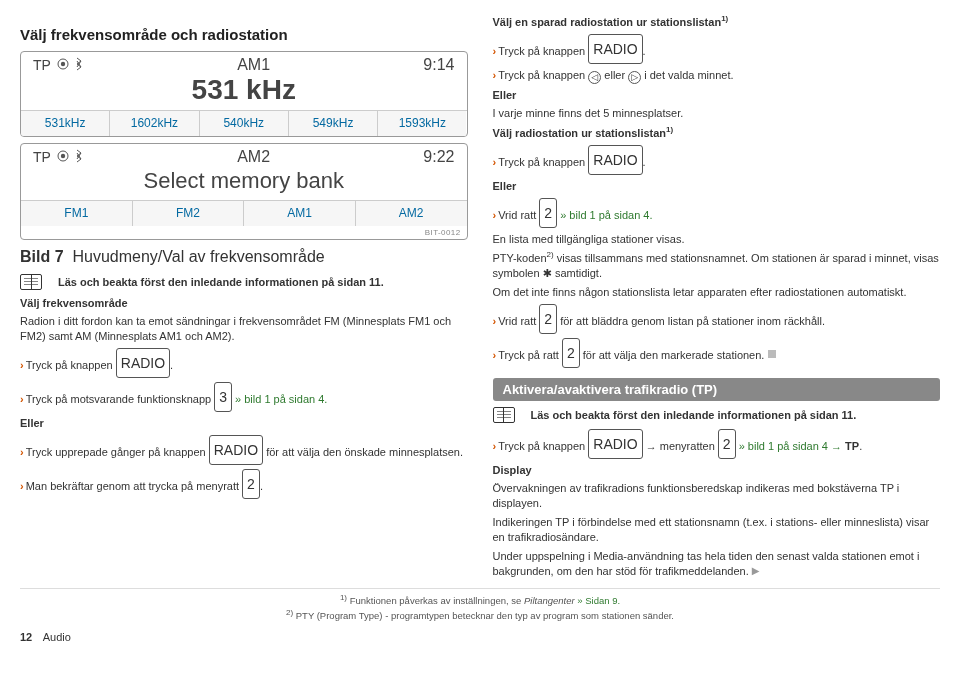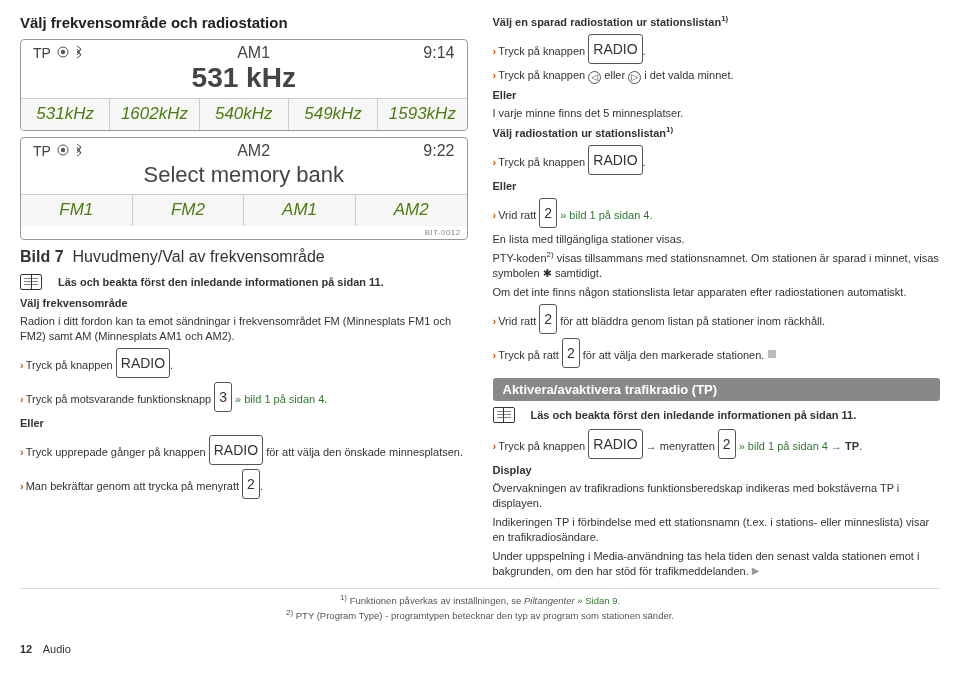--- a/index.html
+++ b/index.html
@@ -23,21 +23,21 @@
     display: flex;
     gap: 25px;
   }
   .left, .right {
     flex: 1;
     min-width: 0;
   }
   .left h2 {
     font-size: 15px;
     font-weight: bold;
-    margin: 4px 0 8px 0;
+    margin: 16px 0 8px 0;
     color: #222;
   }
   
   .radio-box {
     border: 1px solid #999;
     border-radius: 4px;
     background: #fff;
     margin-bottom: 6px;
     overflow: hidden;
   }
@@ -68,24 +68,23 @@
   }
   .rb-buttons {
     display: flex;
     border-top: 1px solid #ccc;
   }
   .rb-btn {
     flex: 1;
     text-align: center;
     padding: 5px 0 6px 0;
     border-right: 1px solid #ccc;
-    font-size: 17px;
-    color: #4d7c0f;
+    font-size: 12px;
+    color: #0369a1;
     background: #f6f6f6;
-    font-style: italic;
   }
   .rb-btn:last-child { border-right: none; }
   .rb-code { text-align:right; font-size:8px; color:#888; padding: 2px 6px 2px 0; letter-spacing: 0.4px;}
   .caption { font-size: 16px; color:#333; margin: 2px 0 6px 0; }
   .caption b { font-weight: bold; }
   .book-row { display:flex; align-items:center; gap:16px; margin: 6px 0; }
   .book-ic { width:20px; height:14px; border:1.5px solid #333; border-radius:2px; position:relative; }
   .book-ic:before { content:""; position:absolute; left:49%; top:0; bottom:0; width:1px; background:#333; }
   .book-ic:after { content:""; position:absolute; left:3px; right:3px; top:3px; height:1px; background:#333; box-shadow: 0 3px 0 0 #333, 0 6px 0 0 #333; opacity:0.6; }
   p { margin: 4px 0; line-height: 1.35; }
@@ -126,21 +125,21 @@
   .foot {
     font-size: 9.5px;
     color: #555;
     margin-top: 6px;
     border-top: 1px solid #ddd;
     padding-top: 4px;
     line-height: 1.35;
     text-align: center;
   }
   .super { font-size: 8px; vertical-align: super; }
-  .pg { margin-top: 20px; font-size:11px; }
+  .pg { margin-top: 8px; font-size:11px; }
   .pg .pn { font-weight:bold; margin-right:8px; }
   .end-sq { display:inline-block; width:8px; height:8px; background:#bbb; margin-left:4px; vertical-align:1px;}
   .tri { color:#999; font-size:10px; vertical-align:1px; }
 </style>
 </head>
 <body>
 
 <div class="page">
   <div class="cols">
 

